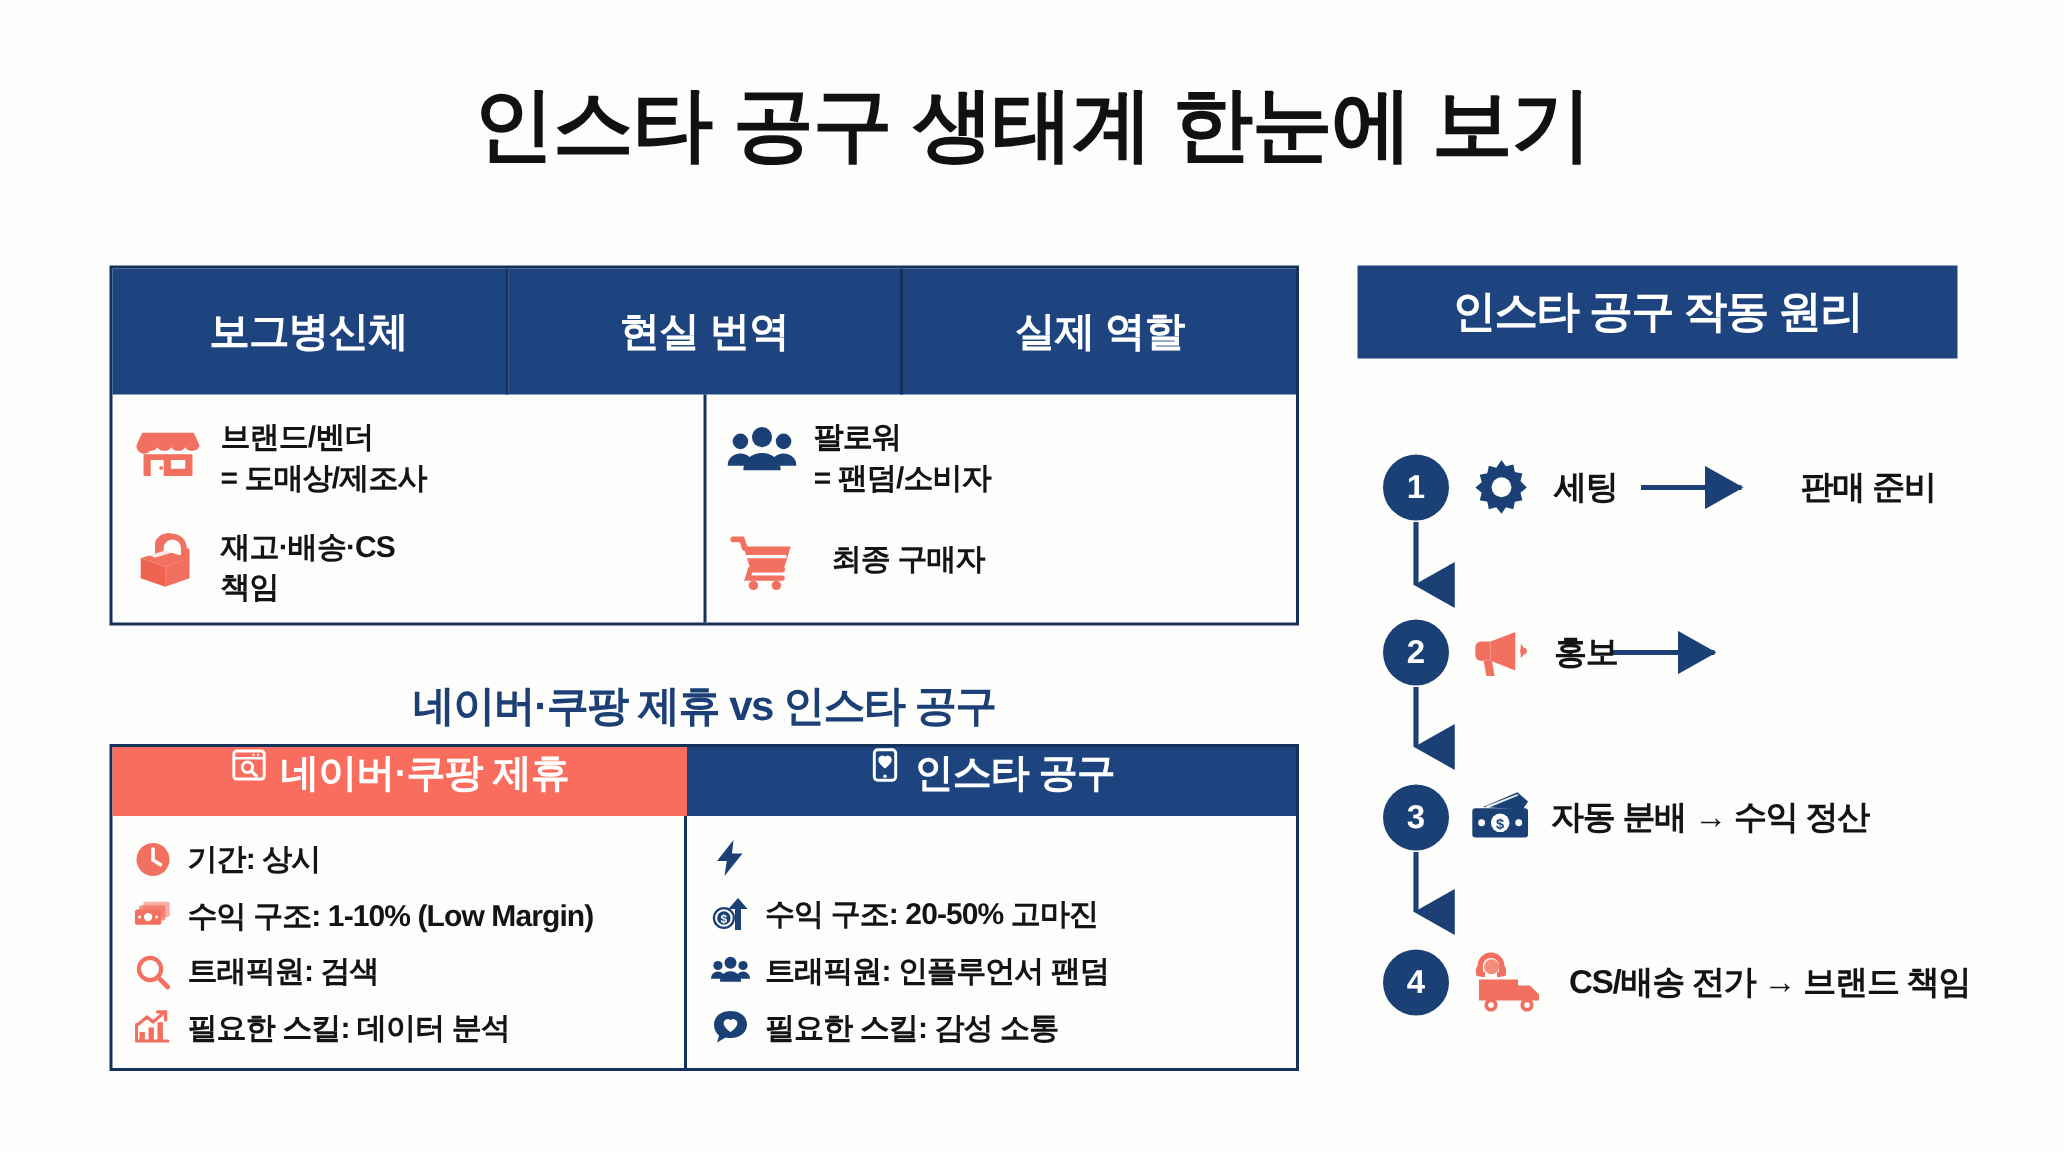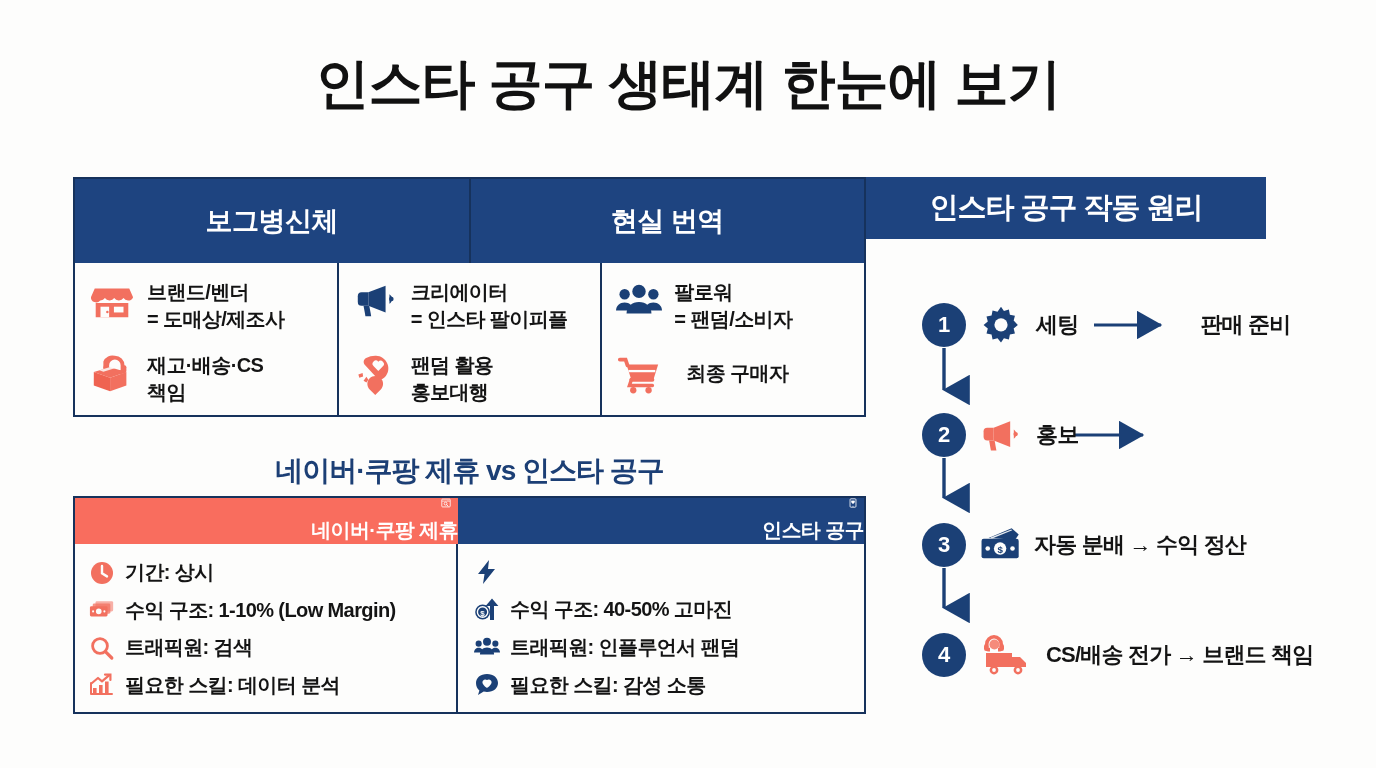--- a/index.html
+++ b/index.html
@@ -60,39 +60,39 @@
     color: #1c3f75; letter-spacing: -1px;
   }
   .compare-table {
     position: absolute; left: 73px; top: 496px;
     width: 793px; height: 218px;
     border: 2px solid #16325c; background: #fdfdfc;
     display: flex; flex-direction: column;
   }
   .compare-head { display: flex; height: 46px; }
   .compare-head .cell {
-    display: flex; align-items: flex-end; justify-content: center; gap: 9px;
-    color: #ffffff; font-size: 20px; font-weight: 800; letter-spacing: -0.6px; flex-direction: column;
+    display: flex; align-items: flex-start; justify-content: center; gap: 9px;
+    color: #ffffff; font-size: 26px; font-weight: 800; letter-spacing: -0.6px;
   }
   .compare-head .cell.left  { flex: 0 0 383px; background: #f96d5e; }
   .compare-head .cell.right { flex: 1 1 auto; background: #1e4480; }
   .compare-body { display: flex; flex: 1 1 auto; }
   .compare-col { padding: 10px 26px 8px 14px; display: flex; flex-direction: column; justify-content: space-around; }
   .compare-col.left  { flex: 0 0 383px; border-right: 2px solid #16325c; }
   .compare-col.right { flex: 1 1 auto; padding-left: 16px; }
   .cmp-row { display: flex; align-items: center; gap: 10px; }
   .cmp-row .ico { flex: 0 0 auto; width: 26px; height: 26px; display:block; }
   .cmp-row .txt {
     font-size: 20px; font-weight: 700; color: #141414;
     letter-spacing: -0.6px; white-space: nowrap;
   }
 
   
   .flow-head {
-    position: absolute; left: 866px; top: 177px;
+    position: absolute; left: 905px; top: 177px;
     width: 400px; height: 62px; background: #1e4480;
     display: flex; align-items: center; justify-content: center;
     color: #ffffff; font-size: 29px; font-weight: 900; letter-spacing: -1px;
   }
   .flow-area { position: absolute; left: 893px; top: 280px; width: 470px; height: 420px; }
   .flow-line { position: absolute; left: 0; top: 0; width: 470px; height: 420px; }
   .flow-step { position: absolute; display: flex; align-items: center; }
   .step-badge {
     flex: 0 0 auto; width: 44px; height: 44px; border-radius: 50%;
     background: #1b4076; color: #ffffff;
@@ -118,20 +118,21 @@
 <body>
 
 <div id="page">
 
   <div class="page-title">인스타 공구 생태계 한눈에 보기</div>
 
   <div class="role-table">
     <div class="role-head">
       <div class="cell">보그병신체</div>
       <div class="cell">현실 번역</div>
+      <div class="cell">실제 역할</div>
     </div>
     <div class="role-body">
 
       <div class="role-col">
         <div class="role-item">
           <svg class="ico" viewBox="0 0 48 48">
             <path d="M6 12h36l4 9a5.5 5.5 0 0 1-5.2 3.6 5.6 5.6 0 0 1-4.8-2.6 5.6 5.6 0 0 1-4.9 2.6 5.6 5.6 0 0 1-4.8-2.6 5.6 5.6 0 0 1-4.9 2.6 5.6 5.6 0 0 1-4.8-2.6 5.6 5.6 0 0 1-4.9 2.6A5.5 5.5 0 0 1 2 21z" fill="#f2705f"></path>
             <path d="M7 27h34v15H7z" fill="#f2705f"></path>
             <path d="M12 31h9v11h-9z" fill="#fdfdfc"></path>
             <circle cx="19.2" cy="36.5" r="1.3" fill="#f2705f"></circle>
@@ -148,43 +149,20 @@
             <path d="M5 23l17-5 17 5-17 6z" fill="#f2705f"></path>
             <path d="M5 23v14l17 6V29z" fill="#ef6351"></path>
             <path d="M22 29l17-6v14l-17 6z" fill="#f2705f"></path>
             <path d="M11 21l17-5 4 1.5-17 5.2z" fill="#fdfdfc" opacity="0.85"></path>
           </svg>
           <div class="txt" style="white-space: pre-line;">재고·배송·CS
 책임</div>
         </div>
       </div>
 
-      <div class="role-col">
-        <div class="role-item">
-          <svg class="ico" viewBox="0 0 48 48">
-            <path d="M34 9v28L16 30V16z" fill="#1b4076"></path>
-            <path d="M16 16v14H9a4 4 0 0 1-4-4v-6a4 4 0 0 1 4-4z" fill="#1b4076"></path>
-            <path d="M11 30h6l2 11h-6z" fill="#1b4076"></path>
-            <path d="M38 18a6 6 0 0 1 0 10z" fill="#1b4076"></path>
-            <circle cx="40" cy="23" r="2.4" fill="#1b4076"></circle>
-          </svg>
-          <div class="txt" style="white-space: pre-line;">크리에이터
-= 인스타 팔이피플</div>
-        </div>
-        <div class="role-item">
-          <svg class="ico" viewBox="0 0 48 48">
-            <path d="M24 6c5 0 10 3.4 12 8.5 2.2 5.6.3 12-5 15.6-2 1.4-4.6 1-6-.9L12 15c-1.6-2.2-.8-5.3 1.7-6.6A20 20 0 0 1 24 6z" fill="#f2705f"></path>
-            <path d="M26.4 12.2a3.4 3.4 0 0 1 4.8 0 3.4 3.4 0 0 1 0 4.8l-4.8 4.8-4.8-4.8a3.4 3.4 0 1 1 4.8-4.8z" fill="#fdfdfc"></path>
-            <path d="M14 28l-3 4 3 2 2-3zM19 30l-1 5 3.6.6.6-4zM10 24l-4.4 1.6 1 3.4 4-1.4z" fill="#f2705f"></path>
-            <path d="M17.4 29.6c3.2-3.2 8.4-3.2 11.6 0 3.2 3.2 3.2 8.4 0 11.6L23.2 47l-5.8-5.8c-3.2-3.2-3.2-8.4 0-11.6z" fill="#f2705f"></path>
-          </svg>
-          <div class="txt" style="white-space: pre-line;">팬덤 활용
-홍보대행</div>
-        </div>
-      </div>
 
       <div class="role-col">
         <div class="role-item">
           <svg class="ico" viewBox="0 0 48 48">
             <circle cx="24" cy="15" r="7" fill="#1b4076"></circle>
             <circle cx="9" cy="18" r="5.4" fill="#1b4076"></circle>
             <circle cx="39" cy="18" r="5.4" fill="#1b4076"></circle>
             <path d="M0 35c0-5 4-8.5 9-8.5s9 3.5 9 8.5z" fill="#1b4076"></path>
             <path d="M30 35c0-5 4-8.5 9-8.5s9 3.5 9 8.5z" fill="#1b4076"></path>
             <path d="M11 38c0-7 5.8-12 13-12s13 5 13 12z" fill="#1b4076"></path>
@@ -280,21 +258,21 @@
             <path d="M15 1L4 15h6.5L9 25l12-15h-7z" fill="#1b4076"></path>
           </svg>
         </div>
         <div class="cmp-row">
           <svg class="ico" viewBox="0 0 26 26">
             <path d="M16 23V9h-4.4L18 1.6 24.4 9H20v14z" fill="#1b4076"></path>
             <circle cx="8.6" cy="15" r="7.4" fill="#1b4076"></circle>
             <circle cx="8.6" cy="15" r="5.2" fill="none" stroke="#fdfdfc" stroke-width="1.4"></circle>
             <text x="8.6" y="18.6" font-size="8" font-weight="bold" fill="#fdfdfc" text-anchor="middle" font-family="Liberation Sans, sans-serif">$</text>
           </svg>
-          <span class="txt">수익 구조: 40-50% 고마진</span>
+          <span class="txt">수익 구조: 20-50% 고마진</span>
         </div>
         <div class="cmp-row">
           <svg class="ico" viewBox="0 0 28 26">
             <circle cx="14" cy="7.4" r="4.3" fill="#1b4076"></circle>
             <circle cx="5" cy="9.4" r="3.3" fill="#1b4076"></circle>
             <circle cx="23" cy="9.4" r="3.3" fill="#1b4076"></circle>
             <path d="M0 19c0-3 2.4-5.2 5-5.2s5 2.2 5 5.2z" fill="#1b4076"></path>
             <path d="M18 19c0-3 2.4-5.2 5-5.2s5 2.2 5 5.2z" fill="#1b4076"></path>
             <path d="M6.4 21c0-4.3 3.4-7.4 7.6-7.4S21.6 16.7 21.6 21z" fill="#1b4076"></path>
           </svg>

